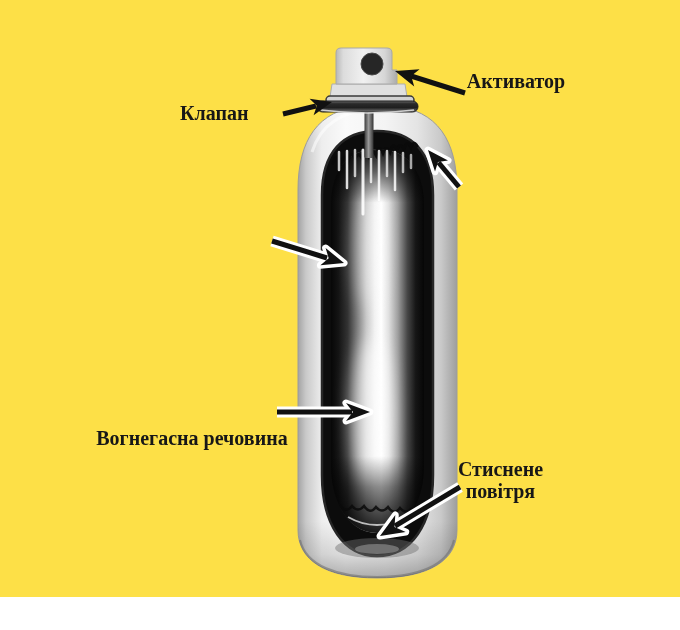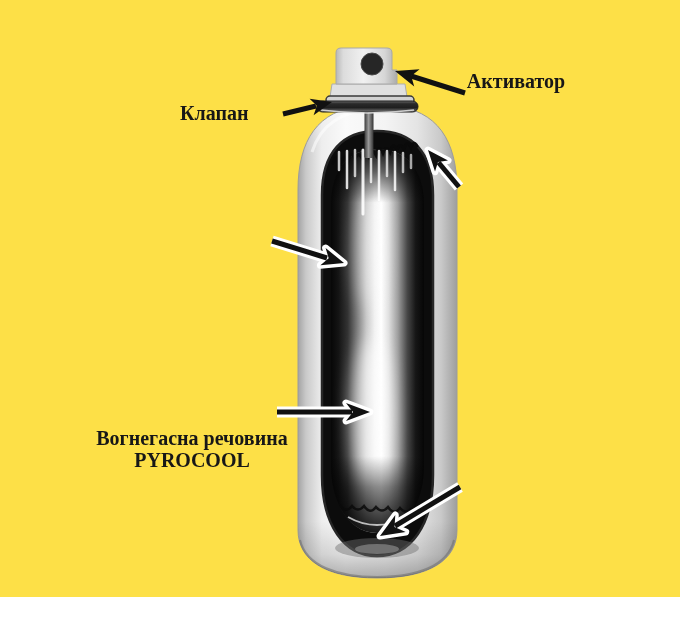--- a/index.html
+++ b/index.html
@@ -193,17 +193,20 @@
   </div>
 
   <div class="label" style="left:438px;top:176px;width:158px;">
   </div>
 
   <div class="label" style="left:138px;top:219px;width:165px;">
   </div>
 
   <div class="label" style="left:83px;top:391px;width:218px;margin-top:36px;">
     <span>Вогнегасна речовина</span>
-    <span>PYROCOOL</span>
-  </div>
-
+  </div>
+
+  <div class="label" style="left:428px;top:458px;width:145px;">
+    <span>Стиснене</span>
+    <span>повітря</span>
+  </div>
 
 </div>
 
 </body></html>

